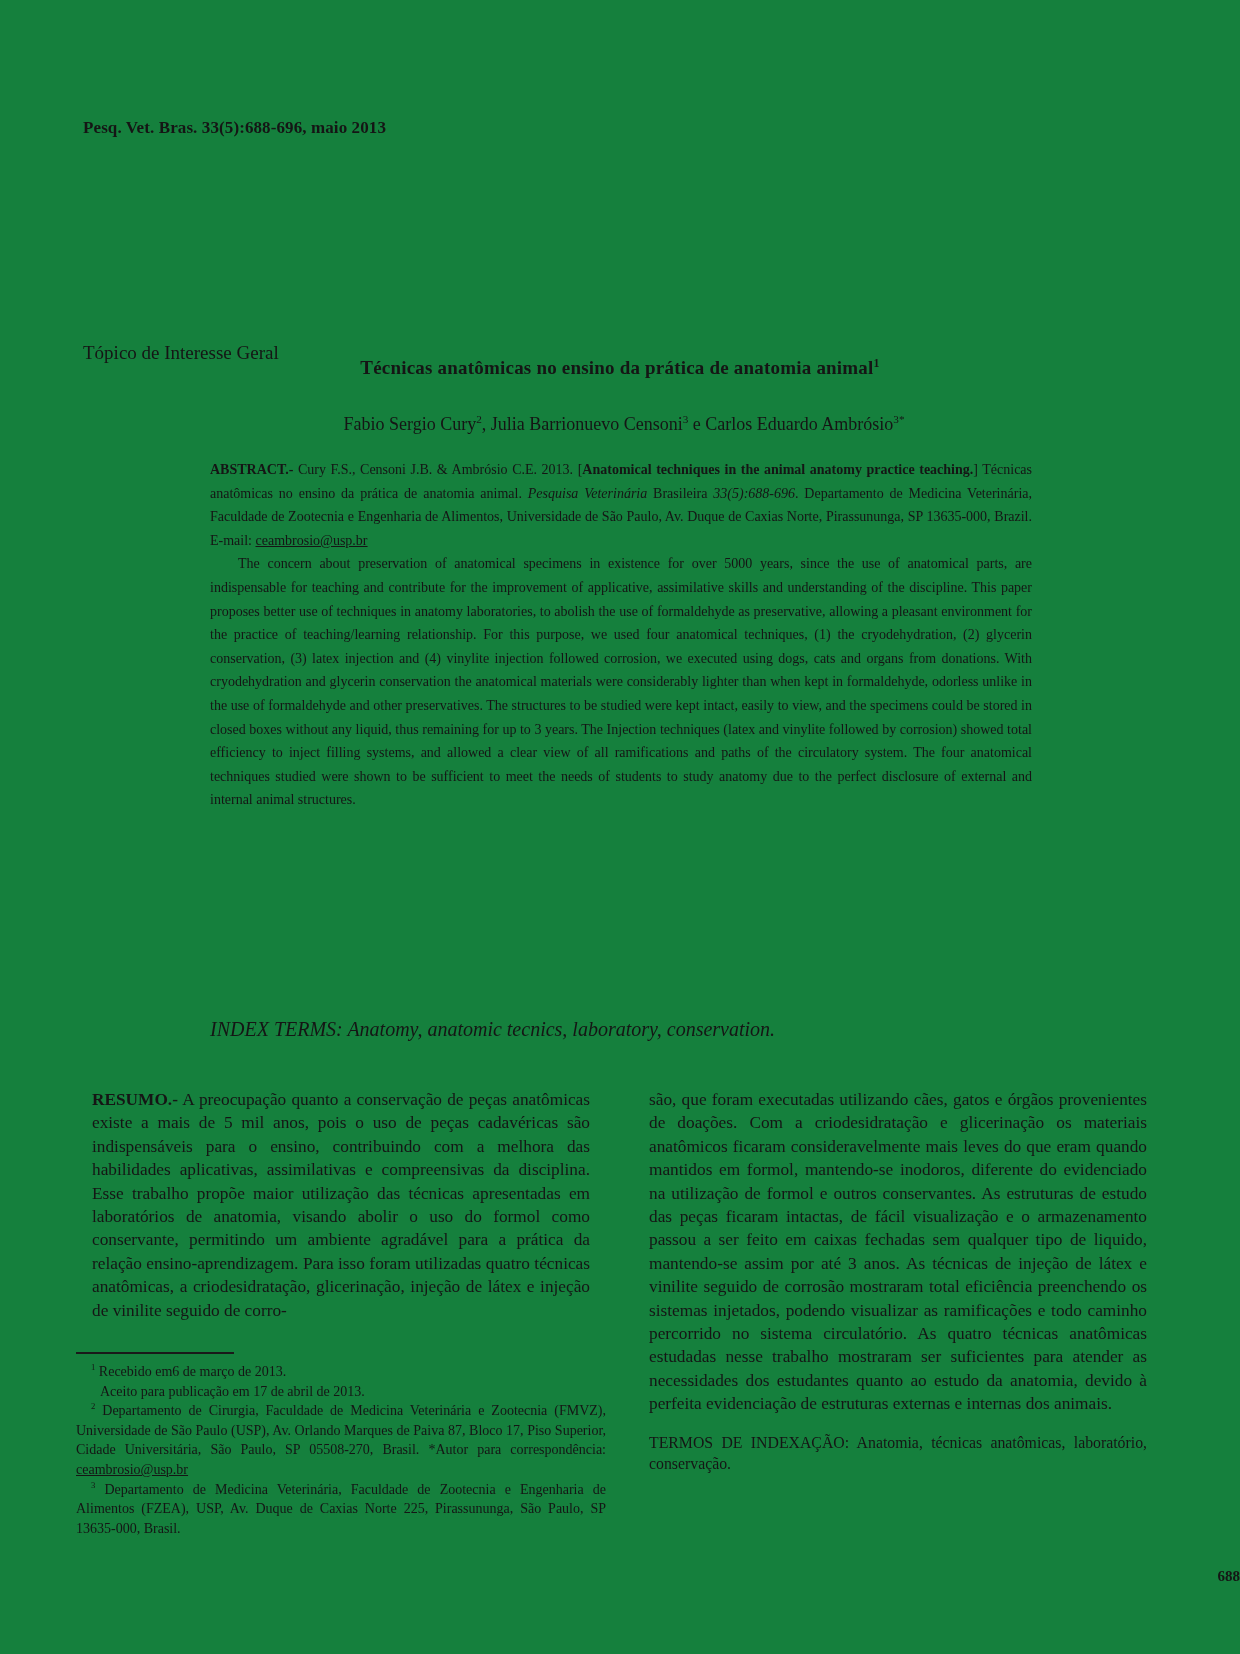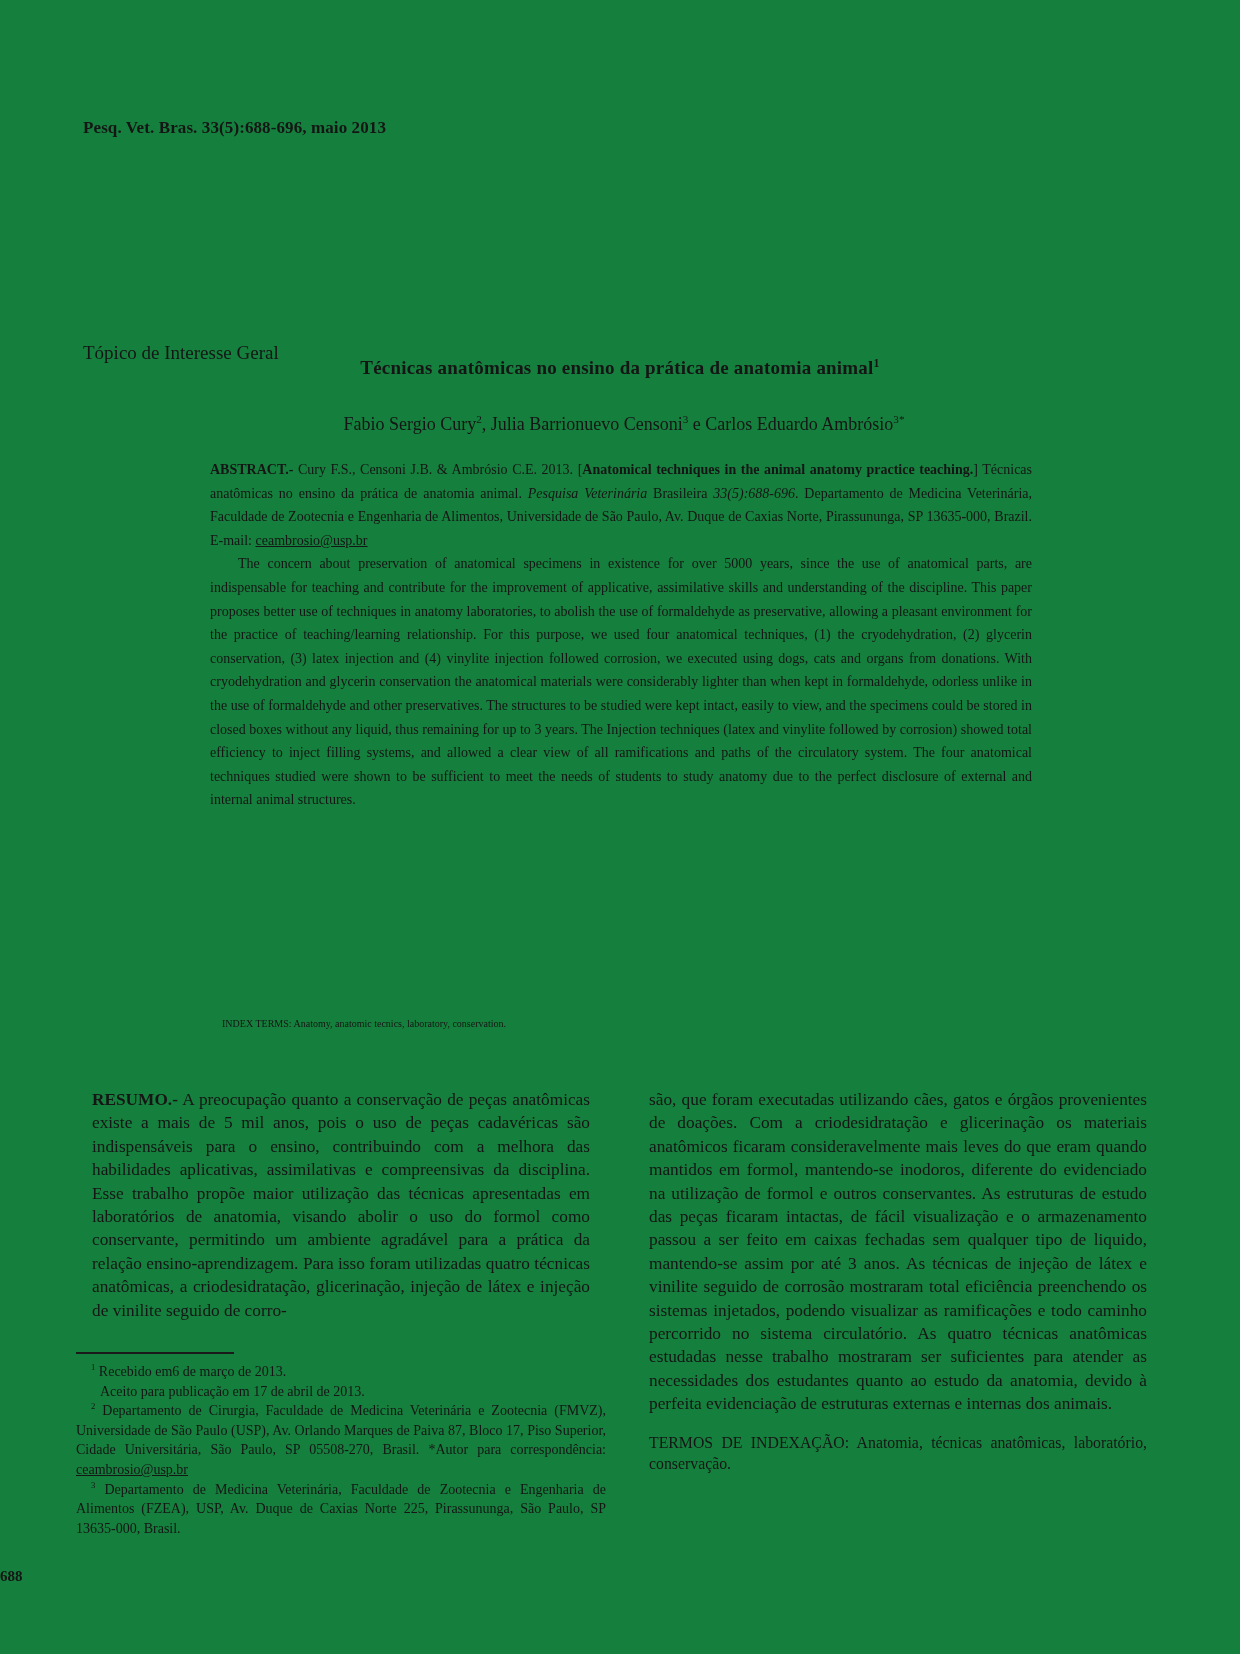--- a/index.html
+++ b/index.html
@@ -53,23 +53,24 @@
     line-height: 23.6px;
     text-align: justify;
   }
   .abstract p { margin: 0; }
   .abstract .body-par { text-indent: 28px; }
   .b { font-weight: 700; }
   .i { font-style: italic; }
   .u { text-decoration: underline; color: inherit; }
   .index-terms {
     position: absolute;
-    left: 222px; top: 1018px;
+    left: 210px; top: 1018px;
     width: 822px;
-    font-size: 10px;
+    font-size: 20px;
+    font-style: italic;
   }
   .col {
     position: absolute;
     top: 1072px;
     width: 530px;
     font-size: 17.3px;
     line-height: 23.4px;
     text-align: justify;
   }
   .col p { margin: 16px; }
@@ -93,21 +94,21 @@
     width: 530px;
     font-size: 14px;
     line-height: 19.6px;
     text-align: justify;
   }
   .footnotes p { margin: 0; text-indent: 15px; }
   .footnotes p.fn-sub { text-indent: 24px; }
   .page-number {
     position: absolute;
     left: 0; right: 0; top: 1568px;
-    text-align: left;
+    text-align: right;
     font-size: 15px;
     font-weight: 700;
   }
 </style>
 </head>
 <body>
 
 <div class="page">
 
   <div class="journal-line">Pesq. Vet. Bras. 33(5):688-696, maio 2013</div>

